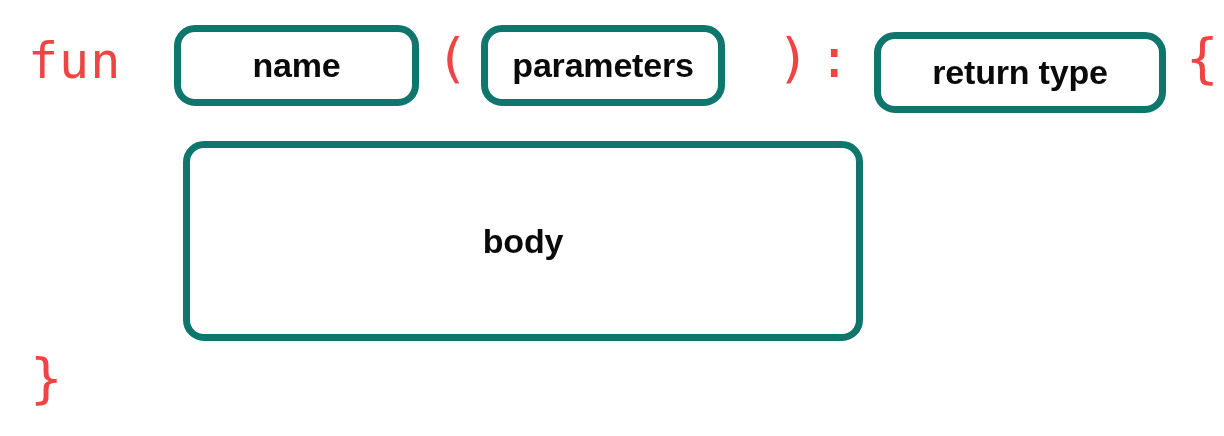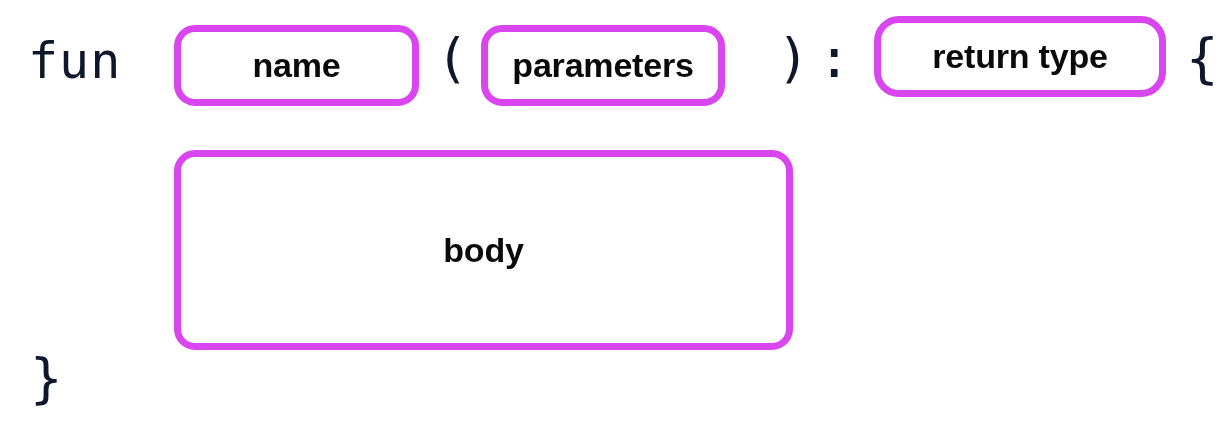--- a/index.html
+++ b/index.html
@@ -15,57 +15,57 @@
     background: #ffffff;
     overflow: hidden;
     font-family: "Liberation Sans", sans-serif;
   }
 
   
   .token {
     position: absolute;
     font-family: "DejaVu Sans Mono", "Liberation Mono", monospace;
     font-weight: 400;
-    color: #0f172a;
+    color: #ef4444;
     white-space: pre;
     line-height: 1;
     user-select: none;
   }
   .token-kw     { left: 28px;   top: 36px;  font-size: 50px; letter-spacing: 1px; }
   .token-lparen { left: 436px;  top: 32px;  font-size: 54px; }
   .token-rparen { left: 777px;  top: 32px;  font-size: 54px; }
   .token-colon  { left: 818px;  top: 32px;  font-size: 54px; }
   .token-lbrace { left: 1186px; top: 32px;  font-size: 54px; }
   .token-rbrace { left: 30px;   top: 352px; font-size: 54px; }
 
   
   .slot {
     position: absolute;
     box-sizing: border-box;
-    border: 7px solid #d946ef;
+    border: 7px solid #0f766e;
     border-radius: 21px;
     background: #ffffff;
     display: flex;
     align-items: center;
     justify-content: center;
   }
   .slot-label {
     font-family: "Liberation Sans", sans-serif;
     font-weight: 700;
     font-size: 34px;
     color: #0a0a0a;
     letter-spacing: -0.2px;
     white-space: nowrap;
     user-select: none;
   }
 
   .slot-name        { left: 174px; top: 25px;  width: 245px; height: 81px; }
   .slot-parameters  { left: 481px; top: 25px;  width: 244px; height: 81px; }
-  .slot-returntype  { left: 874px; top: 16px;  width: 292px; height: 81px; border-radius: 25px; }
-  .slot-body        { left: 174px; top: 141px; width: 619px; height: 200px; margin-top: 9px; }
+  .slot-returntype  { left: 874px; top: 32px;  width: 292px; height: 81px; }
+  .slot-body        { left: 183px; top: 141px; width: 680px; height: 200px; }
 </style>
 </head>
 <body>
 
 <div id="canvas">
 
   <span class="token token-kw">fun</span>
 
   <div class="slot slot-name">
     <span class="slot-label">name</span>

